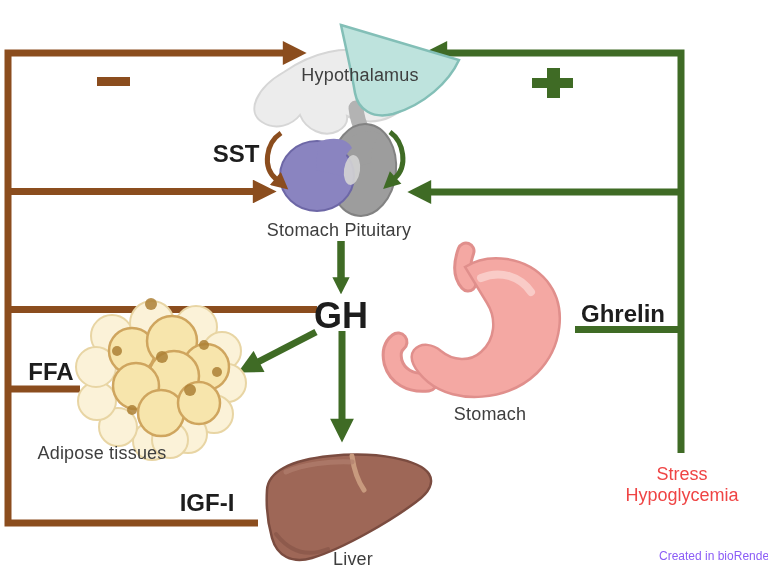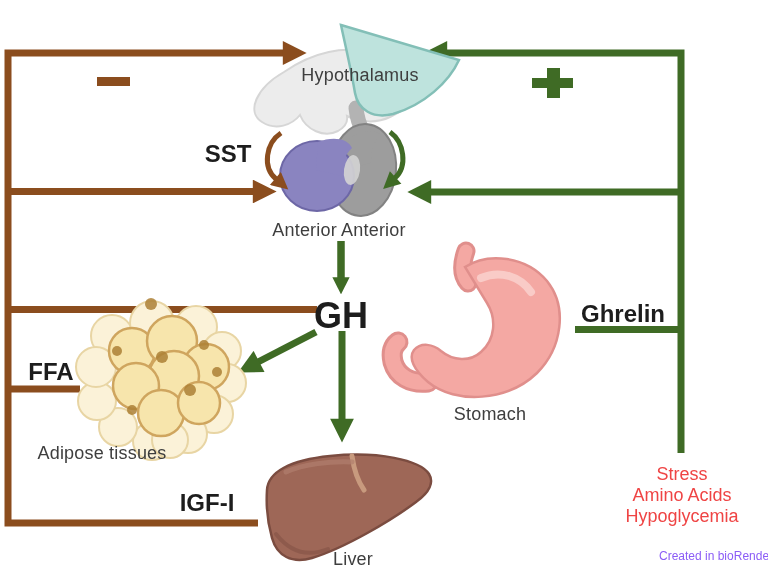--- a/index.html
+++ b/index.html
@@ -144,41 +144,40 @@
                C434,462 430,472 416,482 C392,500 345,528 312,538
                C292,544 277,536 272,518 C268,504 266,486 267,470 Z" fill="#9e6757" stroke="#7b4c40" stroke-width="2.5"></path>
       <path d="M352,436 C354,450 357,460 364,470" fill="none" stroke="#c89a7e" stroke-width="5" stroke-linecap="round"></path>
       <path d="M276,514 C290,532 308,537 328,529" fill="none" stroke="#7b4c40" stroke-width="4" opacity="0.45" stroke-linecap="round"></path>
       <path d="M286,452 C304,444 330,441 352,442" fill="none" stroke="#b07f6d" stroke-width="5" opacity="0.7" stroke-linecap="round"></path>
     </g>
   </svg>
 
   <div class="lbl" style="left:360px;top:45px">Hypothalamus</div>
 
-  <div class="lbl-b" style="left:228px;top:120px">SST</div>
+  <div class="lbl-b" style="left:236px;top:120px">SST</div>
 
 
-  <div class="lbl" style="left:339px;top:200px">Anterior Anterior</div>
+  <div class="lbl" style="left:339px;top:200px">Stomach Pituitary</div>
 
   <div class="lbl-b lbl-gh" style="left:341px;top:275px">GH</div>
 
   <div class="lbl-b" style="left:51px;top:338px">FFA</div>
 
   <div class="lbl" style="left:102px;top:423px">Adipose tissues</div>
 
   <div class="lbl-b" style="left:207px;top:469px">IGF-I</div>
 
   <div class="lbl-b" style="left:623px;top:280px">Ghrelin</div>
 
   <div class="lbl" style="left:490px;top:384px">Stomach</div>
 
   <div class="lbl" style="left:353px;top:529px">Liver</div>
 
   <div class="stimuli">
     <div>Stress</div>
-    <div>Amino Acids</div>
     <div>Hypoglycemia</div>
   </div>
 
   <div class="bottom-strip"></div>
 
   <div class="credit">Created in bioRende</div>
 </div>
 
 </body></html>

